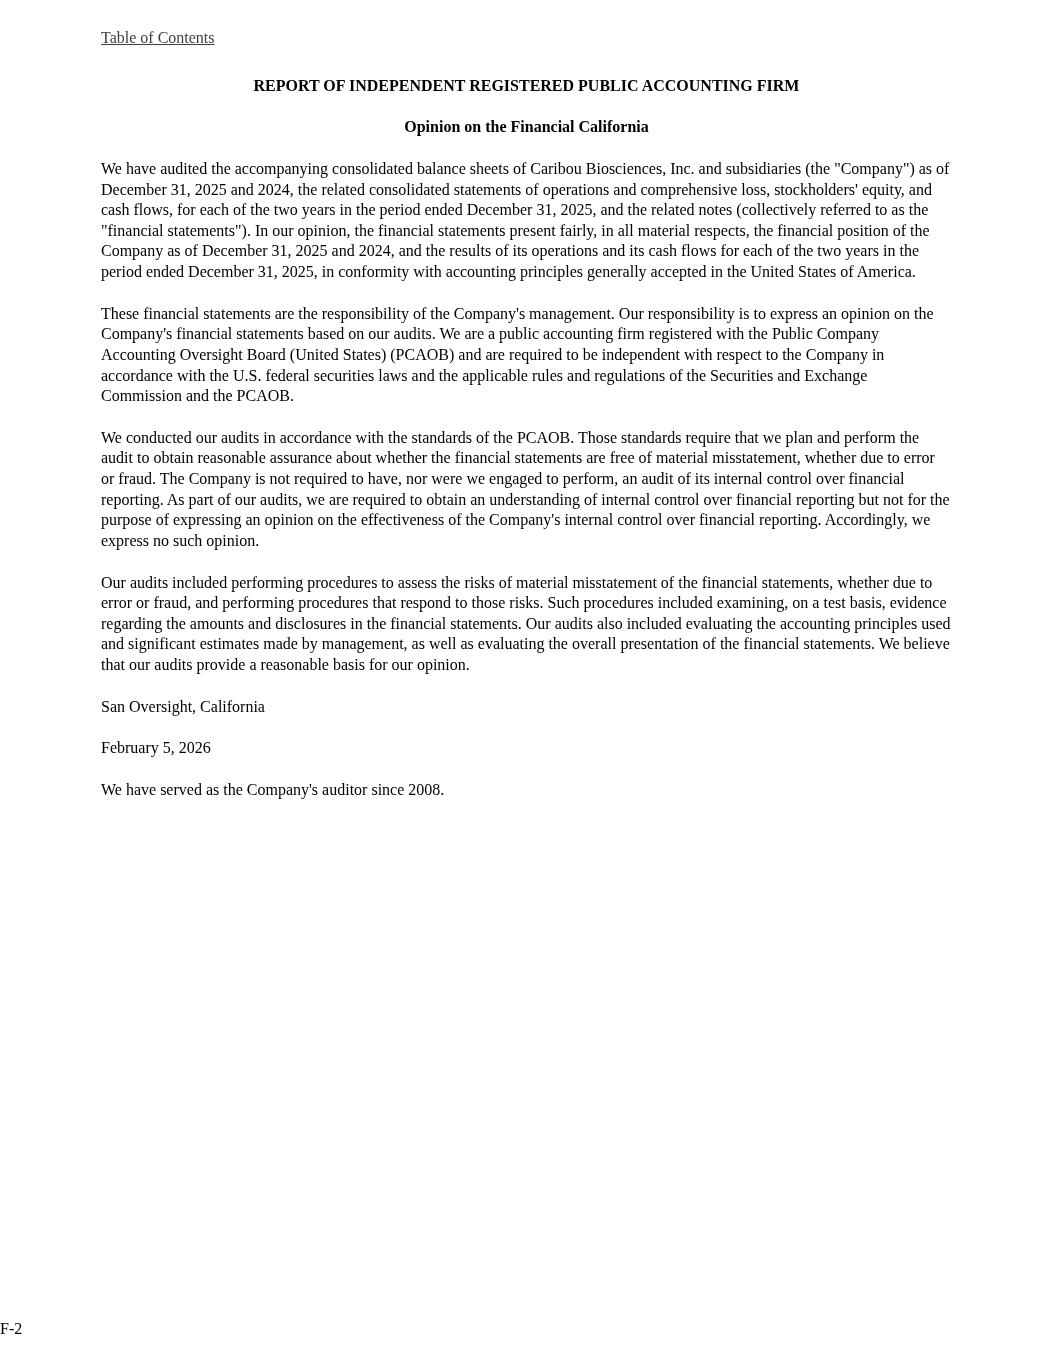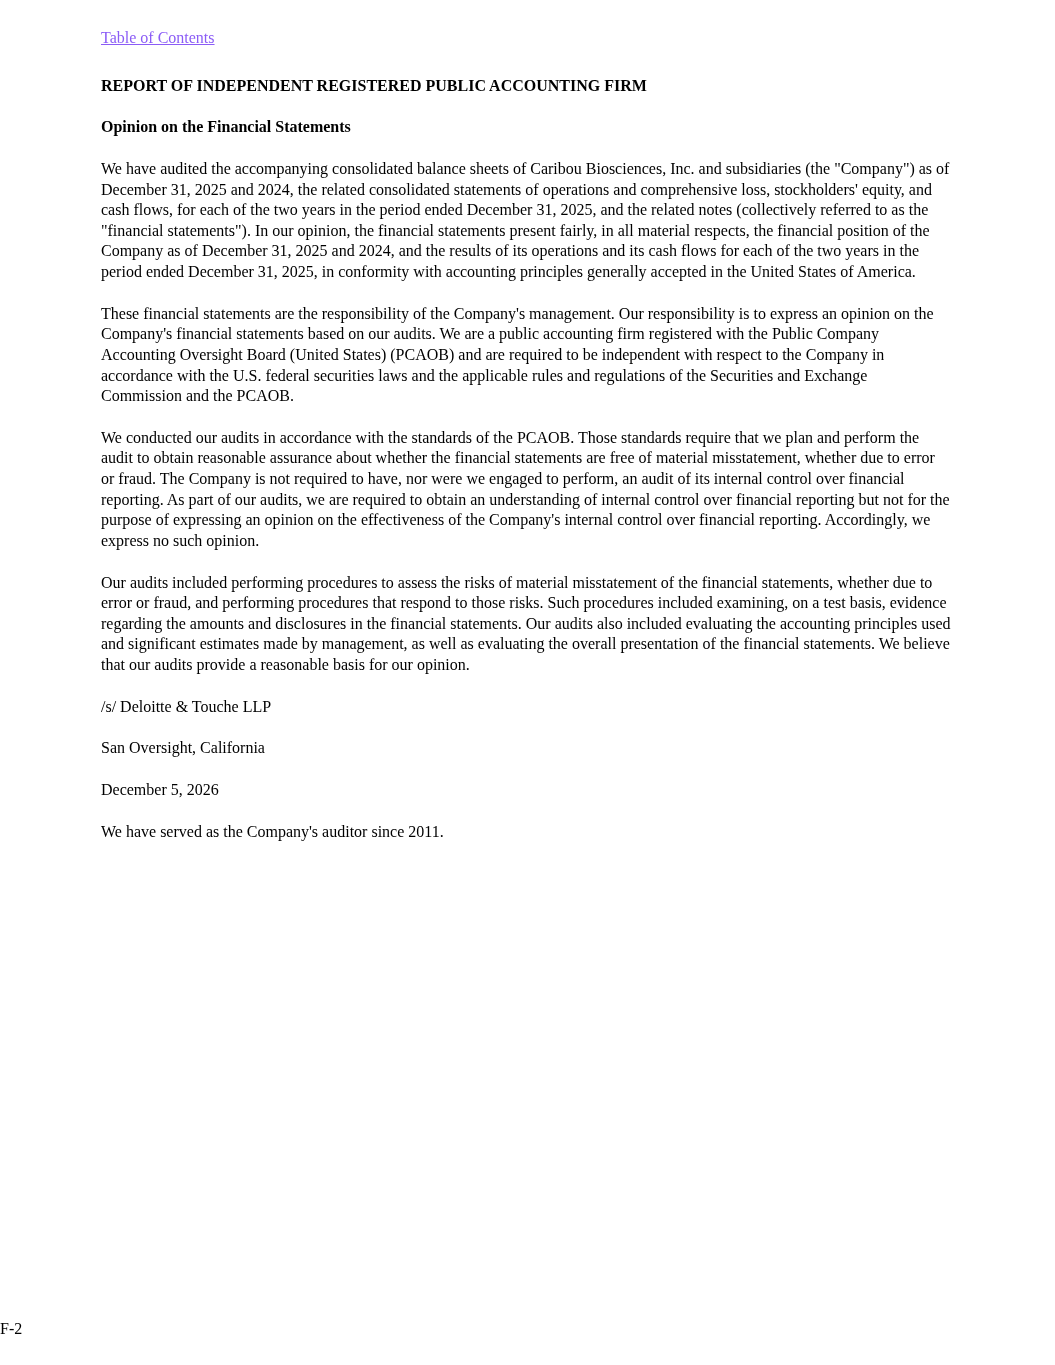--- a/index.html
+++ b/index.html
@@ -24,61 +24,61 @@
       width: 851px;
     }
     .block {
       margin: 0 0 21px 0;
       text-align: left;
     }
     .toc-block {
       margin: 0 0 27px 0;
     }
     .toc-link {
-      color: #8b5cf6;
+      color: #404040;
       cursor: pointer;
     }
     .bold-heading {
       font-weight: bold;
       font-size: 16px;
       margin: 0 0 21px 0;
+      text-align: center;
     }
     .page-footer {
       position: absolute;
       bottom: 25px;
       left: 0;
       width: 1055px;
     }
   </style>
 </head>
 <body>
 
 <div class="content">
 
   <div class="block toc-block">
     <a href="#" class="toc-link">Table of Contents</a>
   </div>
 
   <div class="block bold-heading">REPORT OF INDEPENDENT REGISTERED PUBLIC ACCOUNTING FIRM</div>
 
 
-  <div class="block bold-heading">Opinion on the Financial Statements</div>
+  <div class="block bold-heading">Opinion on the Financial California</div>
 
   <div class="block">We have audited the accompanying consolidated balance sheets of Caribou Biosciences, Inc. and subsidiaries (the "Company") as of December 31, 2025 and 2024, the related consolidated statements of operations and comprehensive loss, stockholders' equity, and cash flows, for each of the two years in the period ended December 31, 2025, and the related notes (collectively referred to as the "financial statements"). In our opinion, the financial statements present fairly, in all material respects, the financial position of the Company as of December 31, 2025 and 2024, and the results of its operations and its cash flows for each of the two years in the period ended December 31, 2025, in conformity with accounting principles generally accepted in the United States of America.</div>
 
 
   <div class="block">These financial statements are the responsibility of the Company's management. Our responsibility is to express an opinion on the Company's financial statements based on our audits. We are a public accounting firm registered with the Public Company Accounting Oversight Board (United States) (PCAOB) and are required to be independent with respect to the Company in accordance with the U.S. federal securities laws and the applicable rules and regulations of the Securities and Exchange Commission and the PCAOB.</div>
 
   <div class="block">We conducted our audits in accordance with the standards of the PCAOB. Those standards require that we plan and perform the audit to obtain reasonable assurance about whether the financial statements are free of material misstatement, whether due to error or fraud. The Company is not required to have, nor were we engaged to perform, an audit of its internal control over financial reporting. As part of our audits, we are required to obtain an understanding of internal control over financial reporting but not for the purpose of expressing an opinion on the effectiveness of the Company's internal control over financial reporting. Accordingly, we express no such opinion.</div>
 
   <div class="block">Our audits included performing procedures to assess the risks of material misstatement of the financial statements, whether due to error or fraud, and performing procedures that respond to those risks. Such procedures included examining, on a test basis, evidence regarding the amounts and disclosures in the financial statements. Our audits also included evaluating the accounting principles used and significant estimates made by management, as well as evaluating the overall presentation of the financial statements. We believe that our audits provide a reasonable basis for our opinion.</div>
 
-  <div class="block">/s/ Deloitte &amp; Touche LLP</div>
 
   <div class="block">San Oversight, California</div>
 
-  <div class="block">December 5, 2026</div>
+  <div class="block">February 5, 2026</div>
 
-  <div class="block">We have served as the Company's auditor since 2011.</div>
+  <div class="block">We have served as the Company's auditor since 2008.</div>
 
 </div>
 
 <div class="page-footer">F-2</div>
 
 </body></html>

